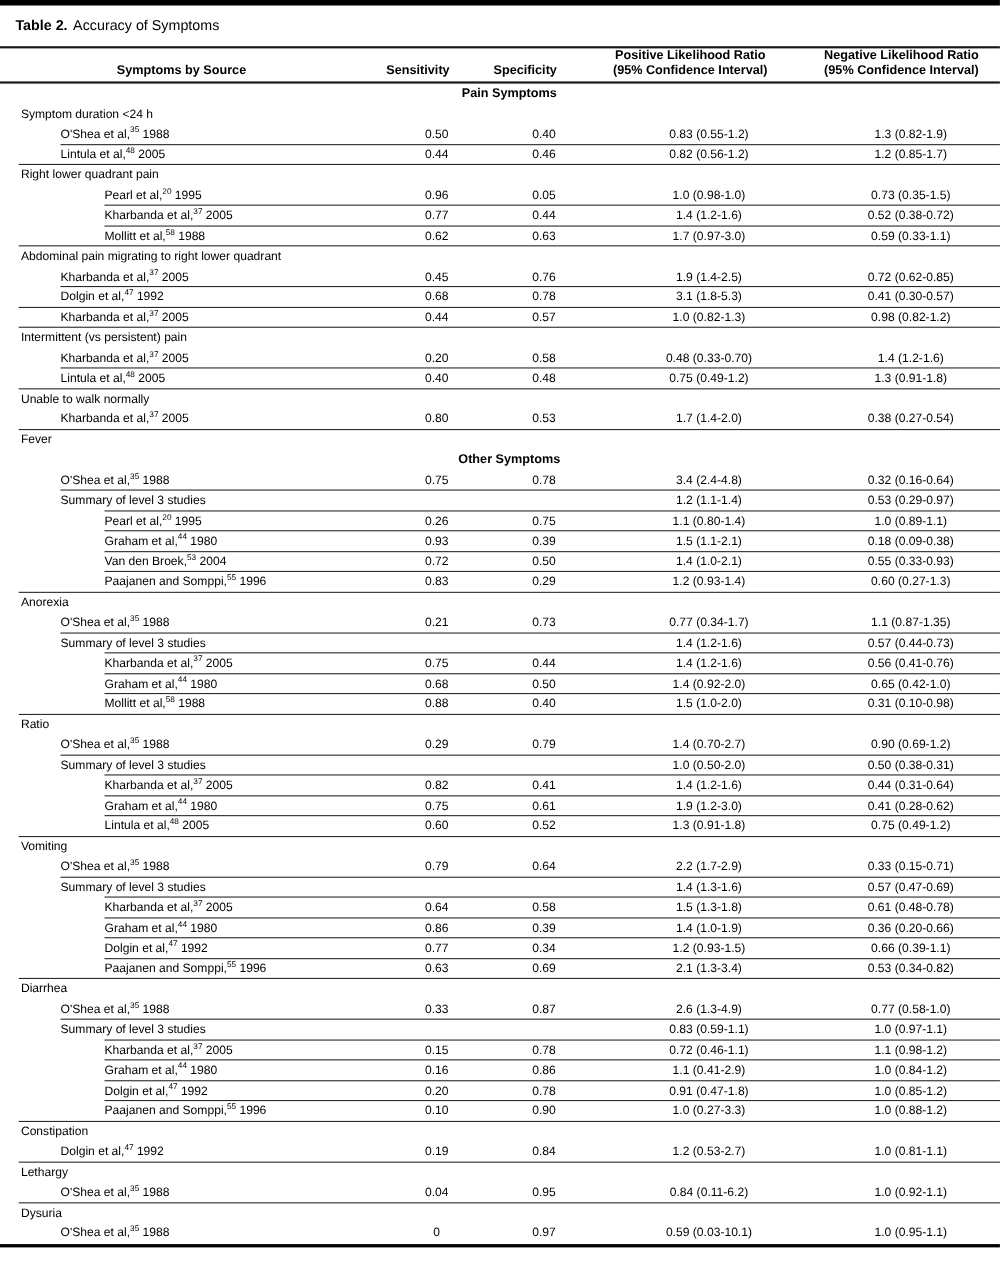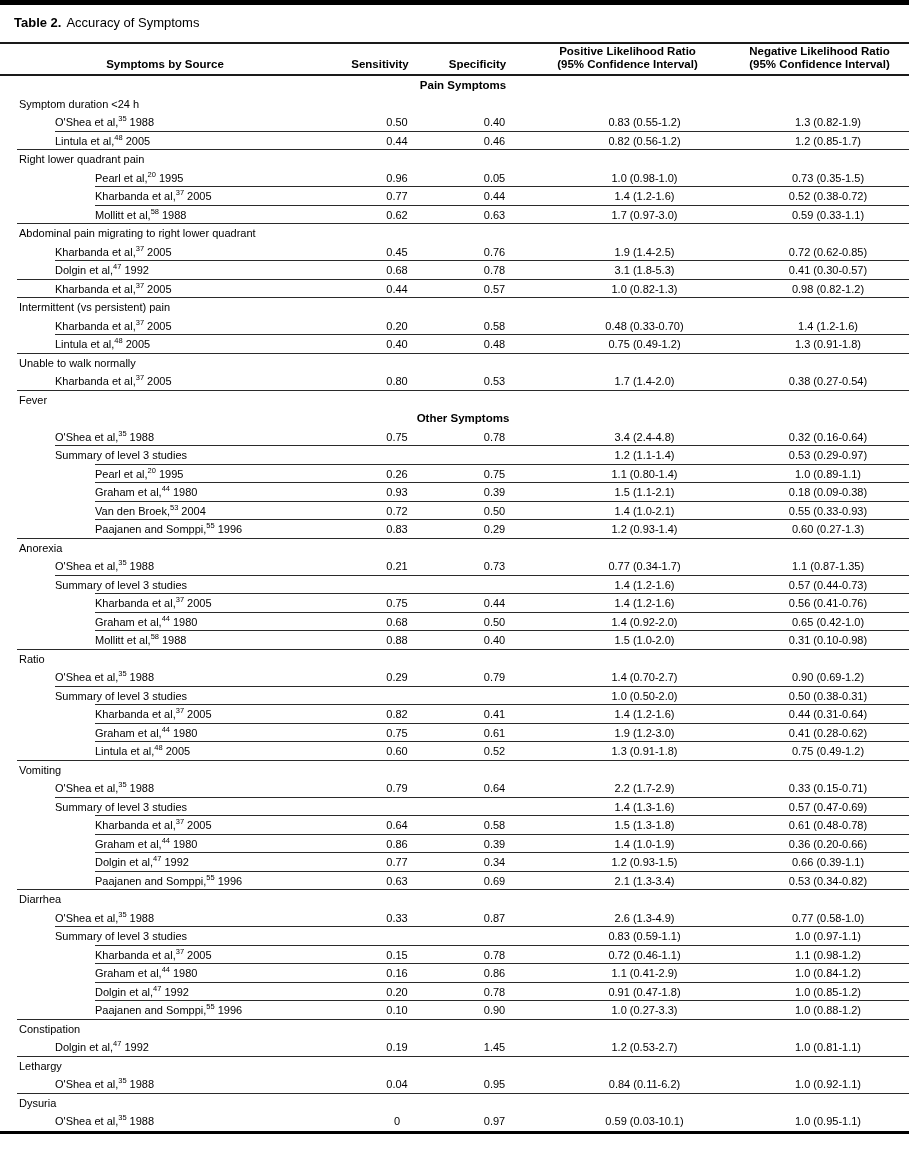--- a/index.html
+++ b/index.html
@@ -448,21 +448,21 @@
         <div class="num-cell">0.10</div>
         <div class="num-cell">0.90</div>
         <div class="num-cell">1.0 (0.27-3.3)</div>
         <div class="num-cell">1.0 (0.88-1.2)</div>
         <div class="sep" style="left: 0px;"></div>
       </div>
       <div class="row group"><span>Constipation</span></div>
       <div class="row study">
         <div class="label-cell" style="padding-left: 38px;"><span>Dolgin et al,</span><sup>47</sup><span class="year">1992</span></div>
         <div class="num-cell">0.19</div>
-        <div class="num-cell">1.45</div>
+        <div class="num-cell">0.84</div>
         <div class="num-cell">1.2 (0.53-2.7)</div>
         <div class="num-cell">1.0 (0.81-1.1)</div>
         <div class="sep" style="left: 0px;"></div>
       </div>
       <div class="row group"><span>Lethargy</span></div>
       <div class="row study">
         <div class="label-cell" style="padding-left: 38px;"><span>O'Shea et al,</span><sup>35</sup><span class="year">1988</span></div>
         <div class="num-cell">0.04</div>
         <div class="num-cell">0.95</div>
         <div class="num-cell">0.84 (0.11-6.2)</div>

